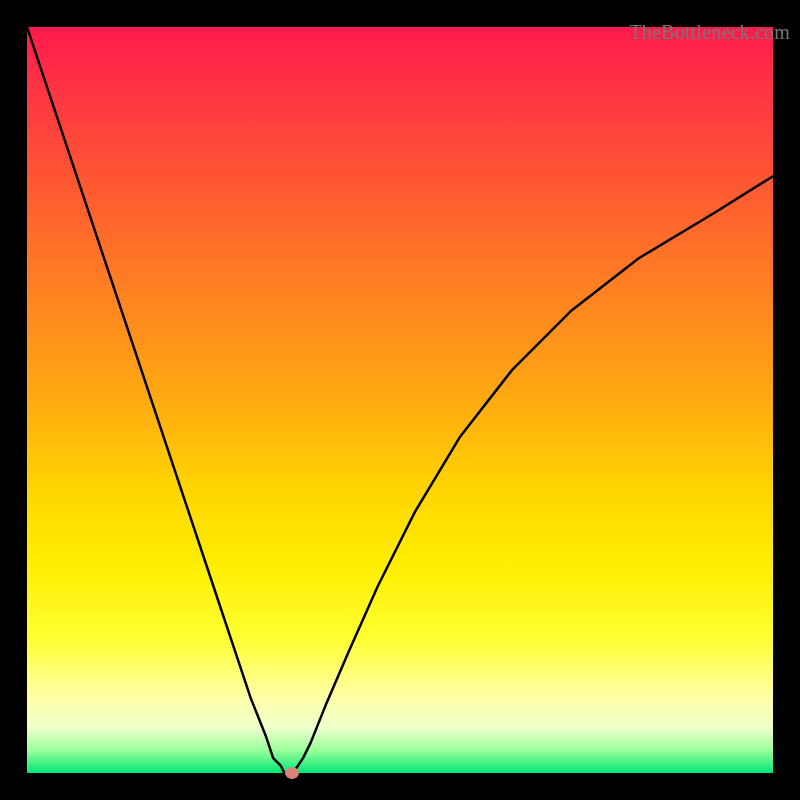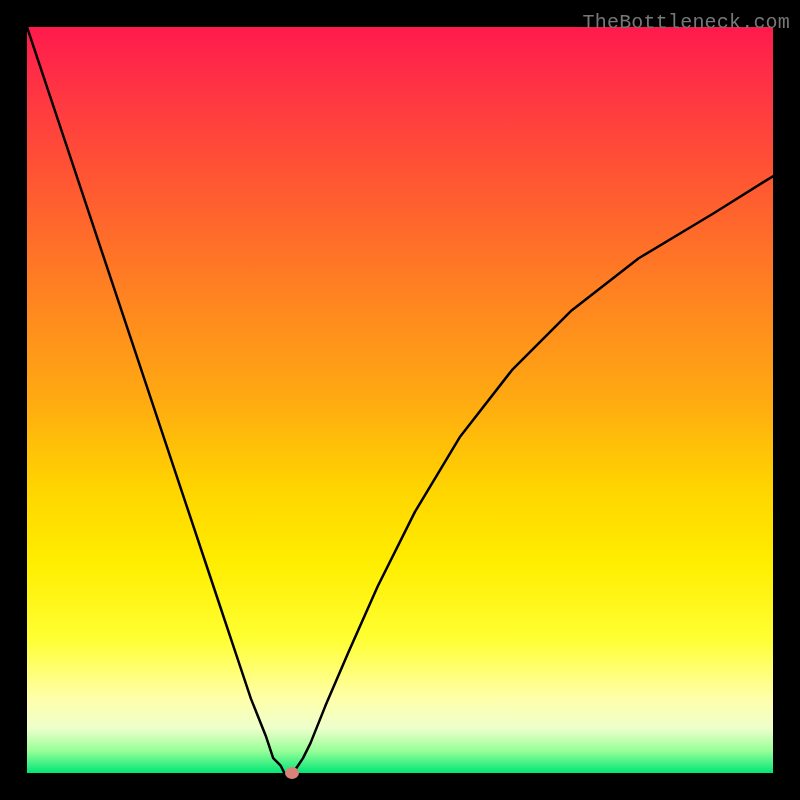--- a/index.html
+++ b/index.html
@@ -48,24 +48,24 @@
   .marker {
     position: absolute;
     width: 14px;
     height: 12px;
     background: #d9827a;
     border-radius: 50%;
     transform: translate(-50%, -50%);
   }
   .watermark {
     position: absolute;
-    top: 11px;
+    top: 21px;
     right: 10px;
     color: #777;
-    font-family: Liberation Mono, monospace;
+    font-family: Liberation Serif, serif;
     font-size: 20px;
     letter-spacing: 0.2px;
   }
 </style>
 </head>
 <body>
 
 <div class="frame">
   <div class="plot-area">
     <svg class="curve-svg" viewBox="0 0 746 746" preserveAspectRatio="none">

